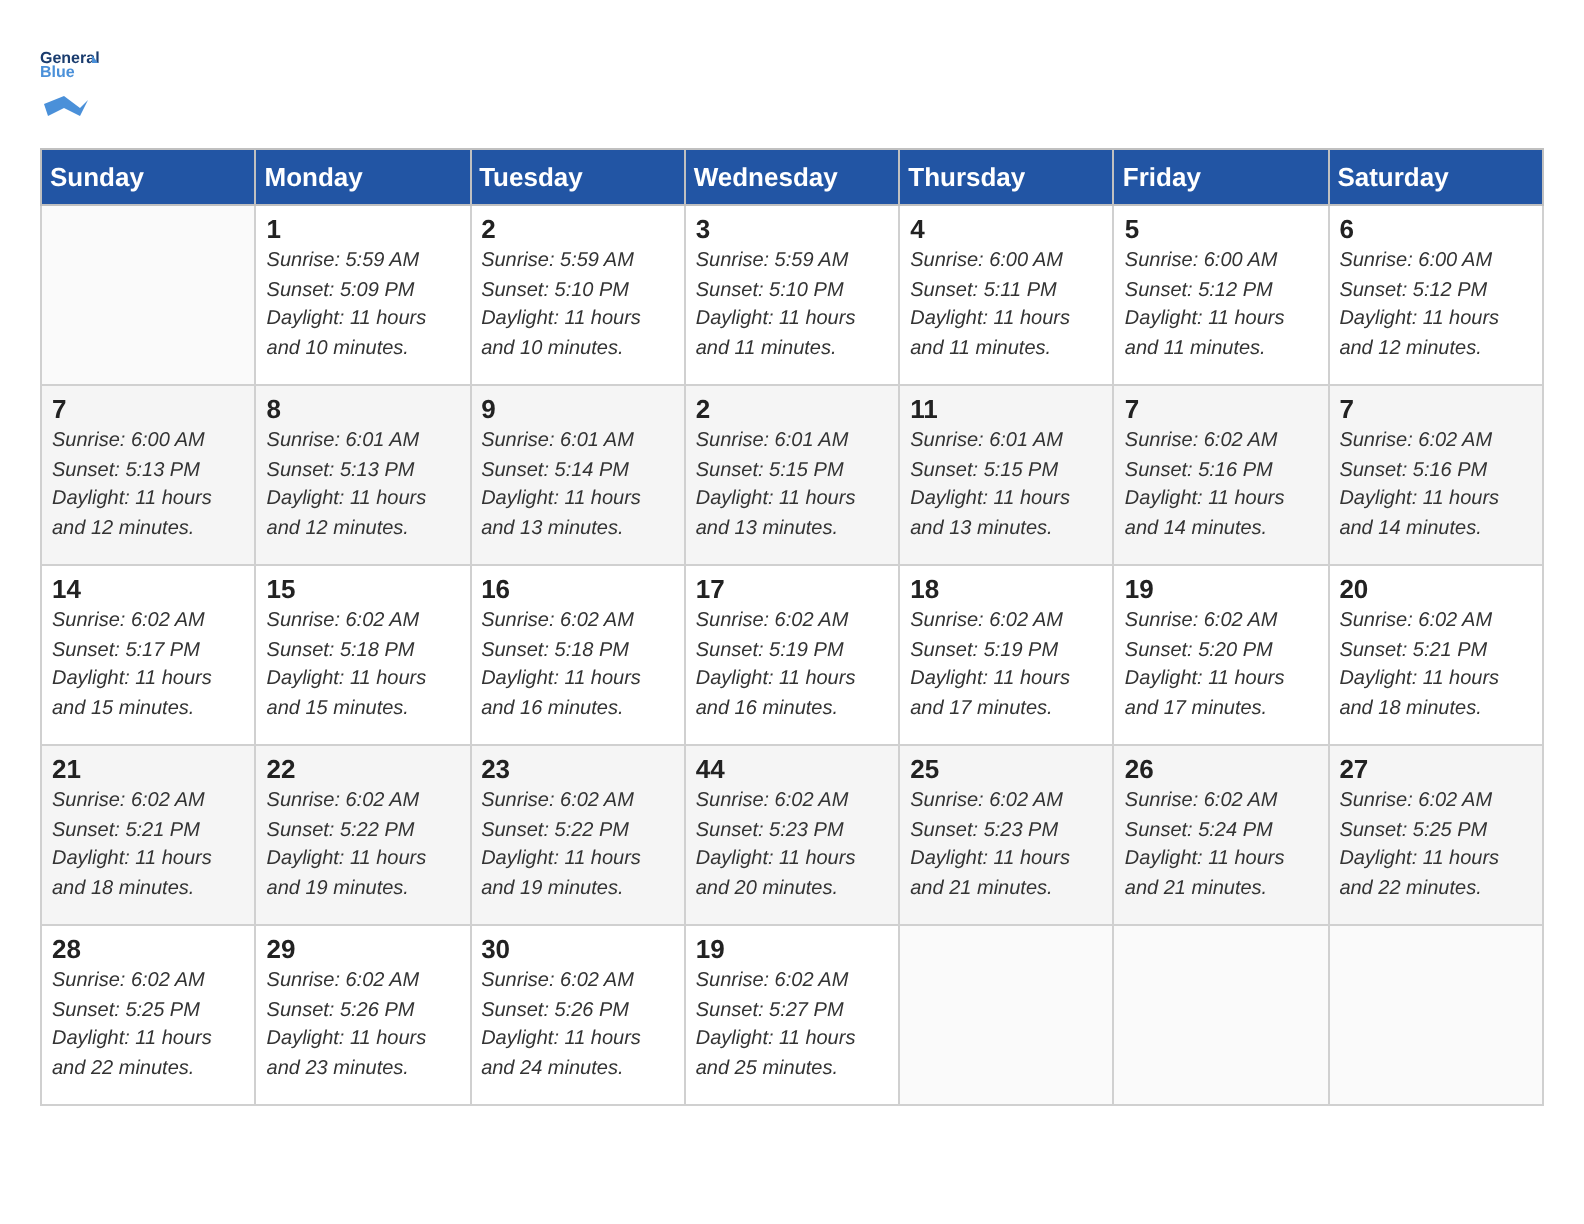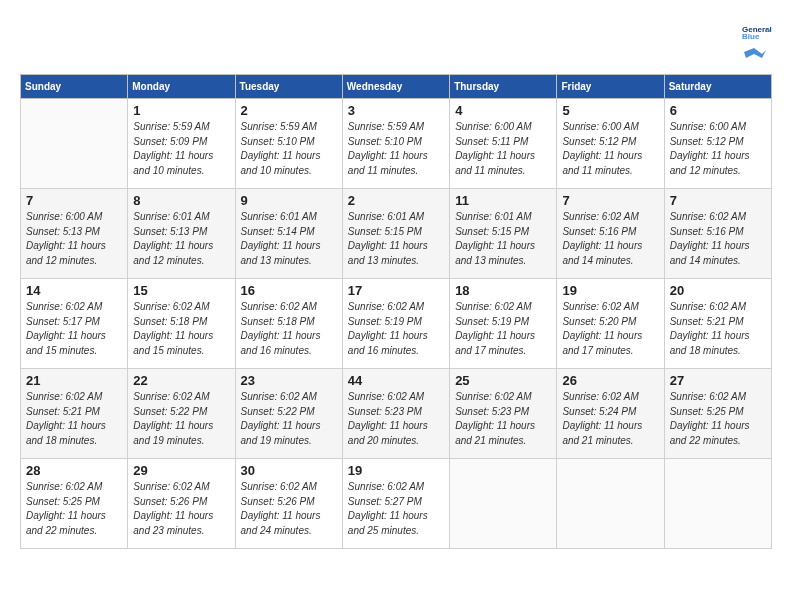--- a/index.html
+++ b/index.html
@@ -5,21 +5,21 @@
     * { box-sizing: border-box; margin: 0; padding: 0; }
     body {
       font-family: Arial, sans-serif;
       background: #fff;
       width: 792px;
       min-height: 612px;
       padding: 20px;
     }
     .header {
       display: flex;
-      justify-content: flex-end;
+      justify-content: flex-start;
       align-items: flex-start;
       margin-bottom: 10px;
     }
     .logo {
       display: flex;
       flex-direction: column;
       align-items: flex-start;
     }
     .logo-icon {
       width: 30px;
@@ -42,21 +42,21 @@
     table {
       width: 100%;
       border-collapse: collapse;
       font-size: 11px;
     }
     thead tr th {
       background-color: #2255a4;
       color: #fff;
       padding: 6px 4px;
       text-align: left;
-      font-size: 10px;
+      font-size: 13px;
       font-weight: bold;
       border: 1px solid #c0c0c0;
     }
     tbody tr td {
       border: 1px solid #d0d0d0;
       vertical-align: top;
       padding: 4px 5px;
       height: 90px;
       width: calc(100% / 7);
       background: #fff;

